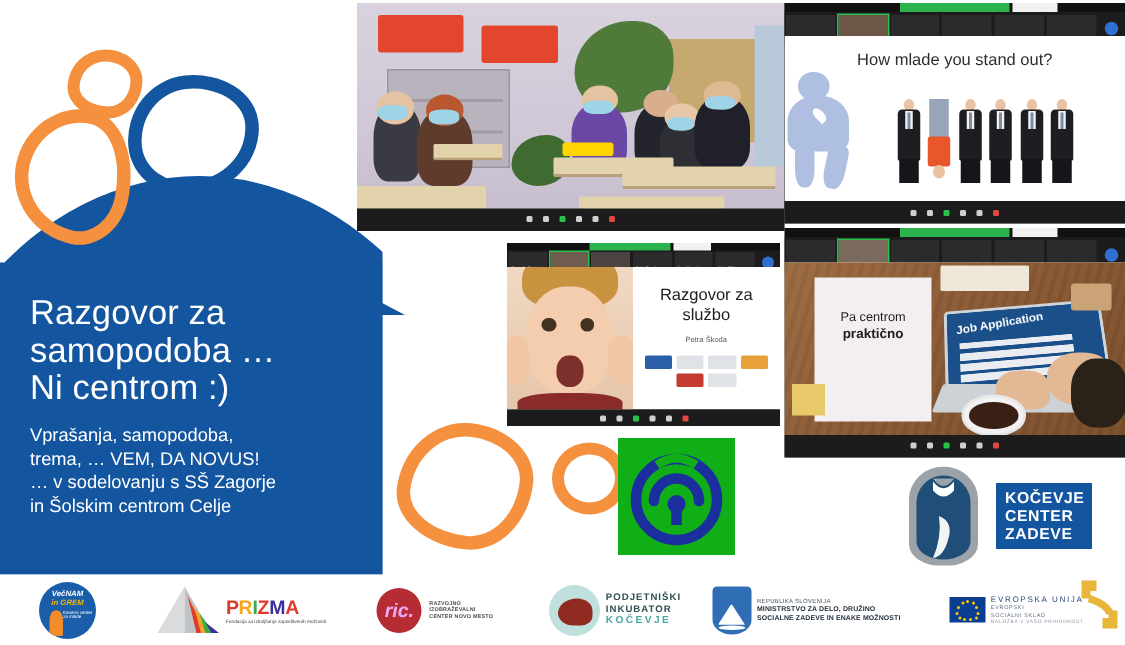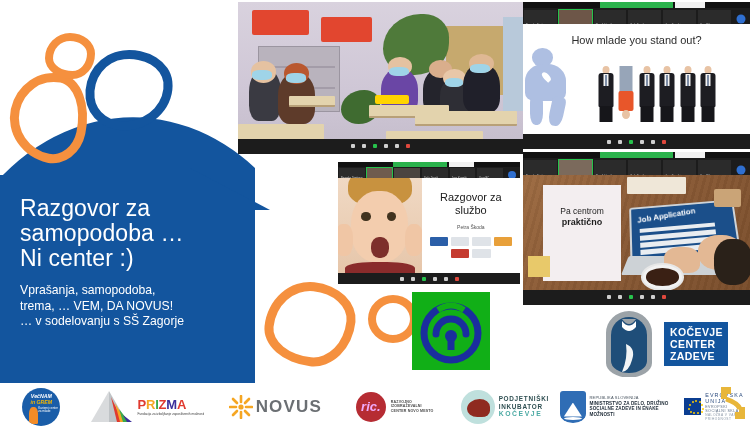--- a/index.html
+++ b/index.html
@@ -177,26 +177,27 @@
     <div class="blue-shape"></div>
     <div class="blue-shape2"></div>
     <div class="blob blob-o-big"></div>
     <div class="blob blob-o-small"></div>
     <div class="blob blob-b-mid"></div>
 
     <div class="promo-text">
       <div class="promo-title">
         <div>Razgovor za</div>
         <div>samopodoba …</div>
-        <div>Ni center :)</div>
+        <div>Ni centrom :)</div>
       </div>
       <div class="promo-sub">
         <div>Vprašanja, samopodoba,</div>
         <div>trema, … VEM, DA NOVUS!</div>
         <div>… v sodelovanju s SŠ Zagorje</div>
+        <div>in Šolskim centrom Celje</div>
       </div>
     </div>
   </div>
   <div class="blue-corner"></div>
   <div class="blob blob-o-low"></div>
   <div class="blob blob-o-low2"></div>
 
   <div class="tile photo-class">
     <div class="room">
       <div class="board" style="left:5%;top:5%;width:20%;height:17%"></div>
@@ -500,38 +501,20 @@
           <polygon points="30,20 40,33 34,33" fill="#3BAA4A"></polygon>
           <polygon points="34,26 43,33 38,33" fill="#3B2F9B"></polygon>
         </svg>
       </div>
       <div style="margin-left:4px">
         <div class="prizma-w"><span style="color:#E03A2F">P</span><span style="color:#F5A623">R</span><span style="color:#3BAA4A">I</span><span style="color:#E03A2F">Z</span><span style="color:#3B2F9B">M</span><span style="color:#E03A2F">A</span></div>
         <div class="prizma-sub">Fundacija za izboljšanje zaposlitvenih možnosti</div>
       </div>
     </div>
 
-    <div class="lg" style="width:140px">
-      <div class="novus-star">
-        <svg width="24" height="24" viewBox="0 0 24 24">
-          <g stroke="#F5A623" stroke-width="2.6" stroke-linecap="round">
-            <line x1="12" y1="1" x2="12" y2="7"></line>
-              <line x1="12" y1="17" x2="12" y2="23"></line>
-            <line x1="1" y1="12" x2="7" y2="12"></line>
-              <line x1="17" y1="12" x2="23" y2="12"></line>
-            <line x1="4" y1="4" x2="8" y2="8"></line>
-              <line x1="16" y1="16" x2="20" y2="20"></line>
-            <line x1="20" y1="4" x2="16" y2="8"></line>
-              <line x1="8" y1="16" x2="4" y2="20"></line>
-          </g>
-          <circle cx="12" cy="12" r="2.6" fill="#F5A623"></circle>
-        </svg>
-      </div>
-      <div class="novus-w">NOVUS</div>
-    </div>
 
     <div class="lg" style="width:120px">
       <div class="ric-circle">ric.</div>
       <div style="margin-left:5px" class="lg-txt">
         <div>RAZVOJNO</div>
         <div>IZOBRAŽEVALNI</div>
         <div>CENTER NOVO MESTO</div>
       </div>
     </div>
 

